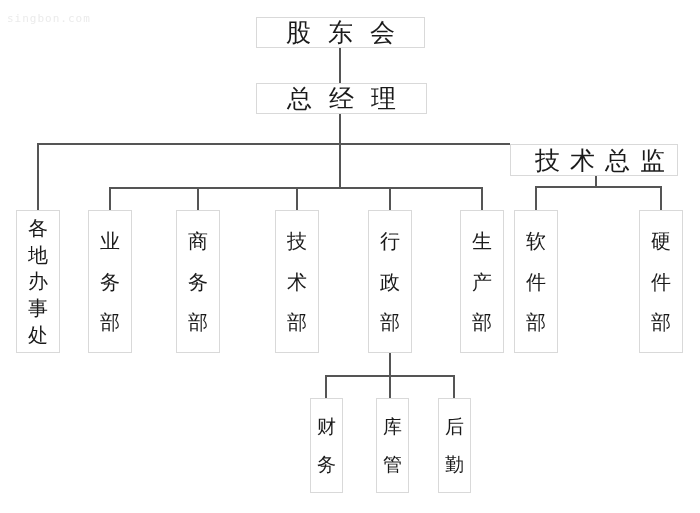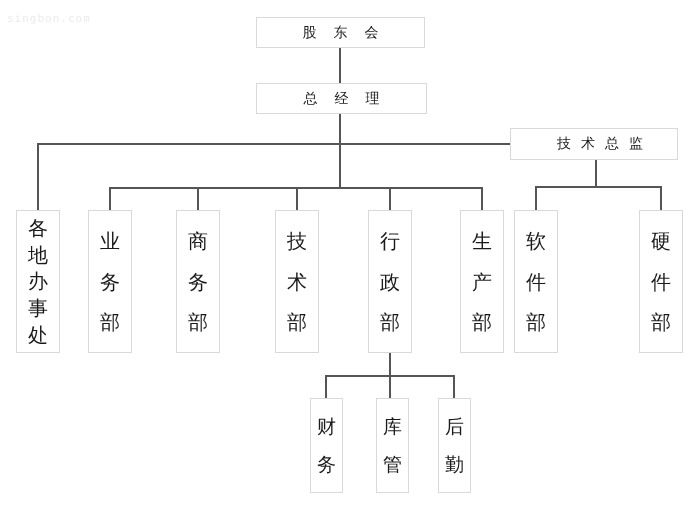--- a/index.html
+++ b/index.html
@@ -25,23 +25,23 @@
     position: absolute;
     box-sizing: border-box;
     background: #ffffff;
     border: 1px solid #d9d9d9;
     color: #1a1a1a;
     display: flex;
     align-items: center;
     justify-content: center;
   }
   
-  .hbox { font-size: 14px; }
+  .hbox { font-size: 25px; }
   .ls3 { letter-spacing: 17px; padding-left: 17px; }  
-  .ls4 { letter-spacing: 10px; padding-left: 22px; }  
+  .ls4 { letter-spacing: 10px; padding-left: 22px; margin-top: 16px; }  
   
   .vbox {
     flex-direction: column;
     justify-content: space-evenly;
     font-size: 20px;
     line-height: 1;
   }
   .vbox.small { font-size: 19px; }
   
   .line { position: absolute; background: #555555; }

